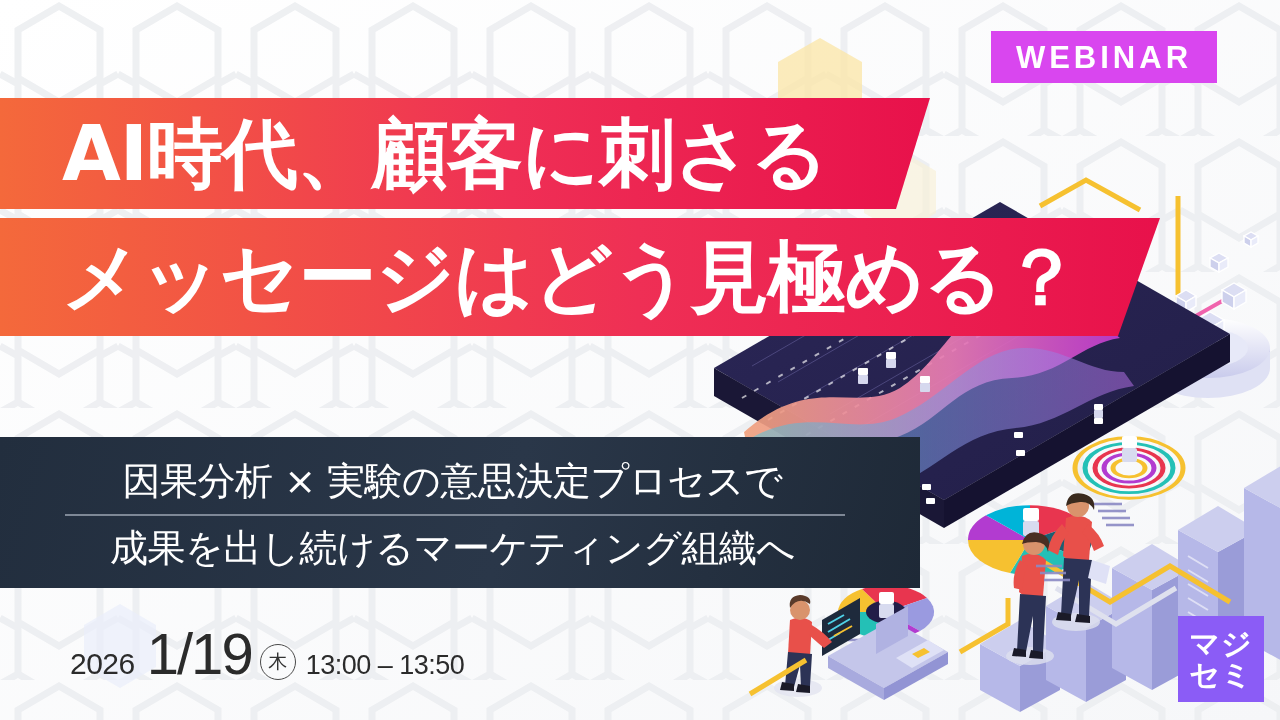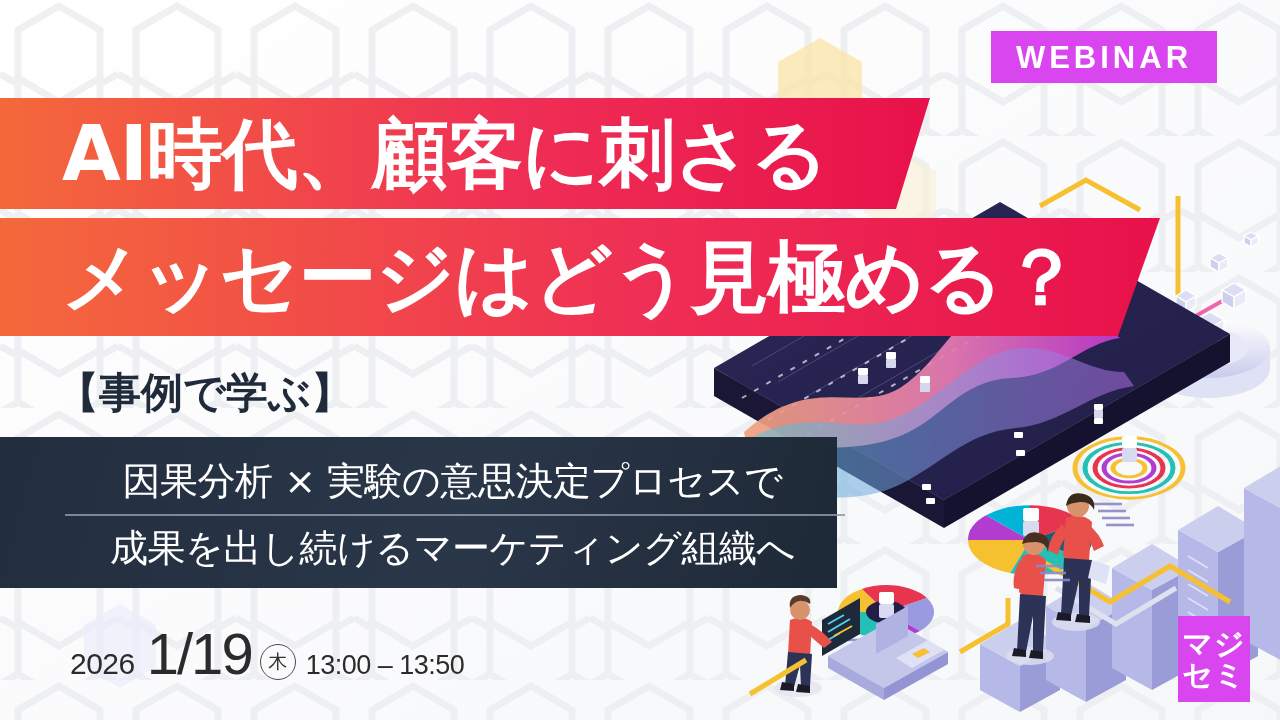--- a/index.html
+++ b/index.html
@@ -55,21 +55,21 @@
   
   .bracket-line{
     position:absolute;left:57px;top:372px;z-index:5;
     color:#1f2a3a;font-size:42px;font-weight:700;line-height:1;
     font-family:"DejaVu Sans","Liberation Sans",sans-serif;
     white-space:nowrap;letter-spacing:0px;
   }
 
   
   .dark-box{
-    position:absolute;left:0px;top:437px;width:837px;height:151px;
+    position:absolute;left:0px;top:437px;width:920px;height:151px;
     background:linear-gradient(105deg,#222e3e 0%,#2a3749 55%,#1e2937 100%);
     z-index:5;
     text-decoration:underline;
   }
   .dark-box .sub-line{
     position:absolute;left:0;width:905px;text-align:center;
     color:#ffffff;font-size:38px;font-weight:400;line-height:1;
     font-family:"DejaVu Sans","Liberation Sans",sans-serif;
     white-space:nowrap;letter-spacing:-0.5px;
   }
@@ -92,22 +92,22 @@
   .dow{
     display:inline-flex;align-items:center;justify-content:center;
     width:34px;height:34px;border:1.8px solid #4a4a4a;border-radius:50%;
     font-size:19px;color:#333;margin-left:8px;position:relative;top:-6px;
     font-family:"DejaVu Sans","Liberation Sans",sans-serif;
   }
   .date-row .tm{font-size:27px;font-weight:400;margin-left:10px;letter-spacing:-.5px;}
 
   
   .logo{
-    position:absolute;left:1178px;top:616px;width:72px;height:86px;
-    background:#d946ef;z-index:6;display:flex;flex-direction:column;
+    position:absolute;left:1178px;top:616px;width:86px;height:86px;
+    background:#8b5cf6;z-index:6;display:flex;flex-direction:column;
     align-items:center;justify-content:center;
   }
   .logo .lg{
     color:#ffffff;font-size:30px;font-weight:700;line-height:1.05;
     font-family:"DejaVu Sans","Liberation Sans",sans-serif;letter-spacing:1px;
   }
 </style>
 </head>
 <body>
 
@@ -470,21 +470,20 @@
             <stop offset="55%" stop-color="#ef2f55"></stop>
             <stop offset="100%" stop-color="#e8114b"></stop>
           </linearGradient>
         </defs>
         <path d="M0 0 L1160 0 L1118 118 L0 118 Z" fill="url(#g2)"></path>
       </svg>
     </div>
     <div class="band-txt">メッセージはどう見極める？</div>
   </div>
 
-  <div class="bracket-line">【事例で学ぶ】</div>
 
   <div class="dark-box">
     <div class="sub-line l1">因果分析 × 実験の意思決定プロセスで</div>
     <div class="divider"></div>
     <div class="sub-line l2">成果を出し続けるマーケティング組織へ</div>
   </div>
 
   <div class="date-row">
     <span class="yr">2026</span>
     <span class="md">1/19</span>

